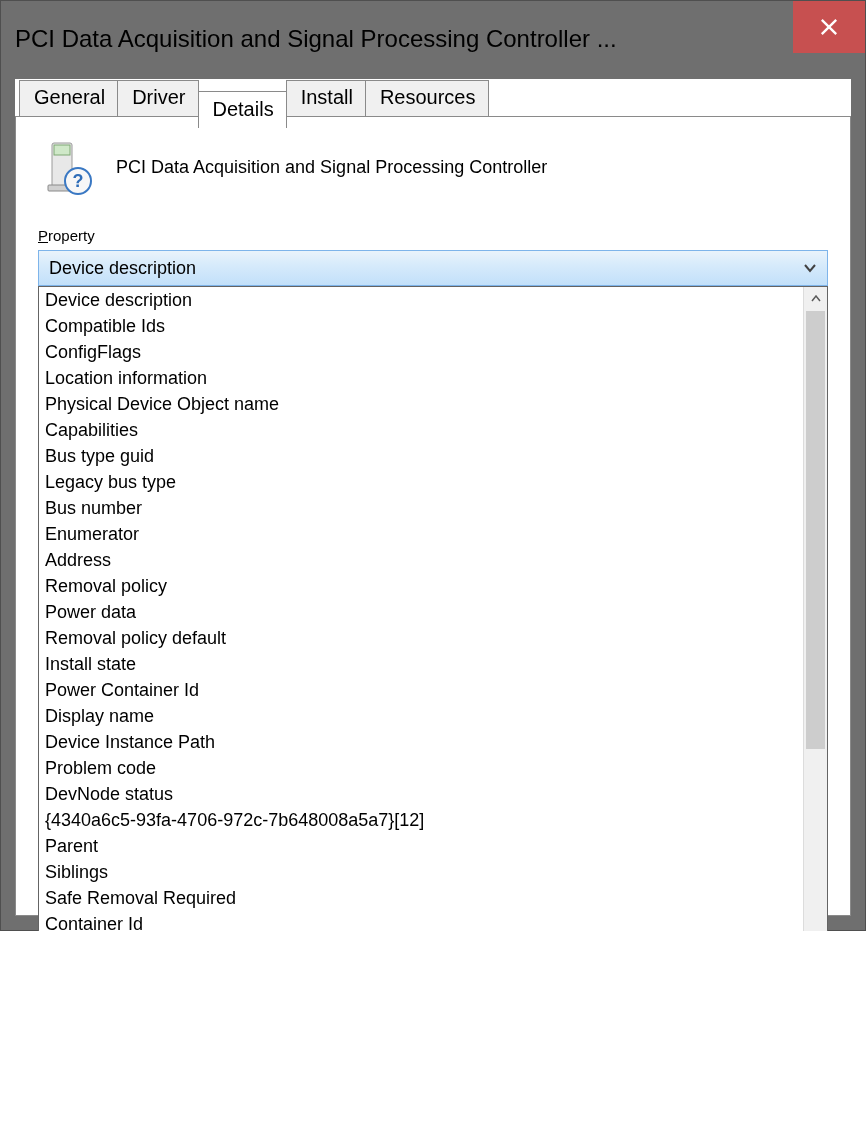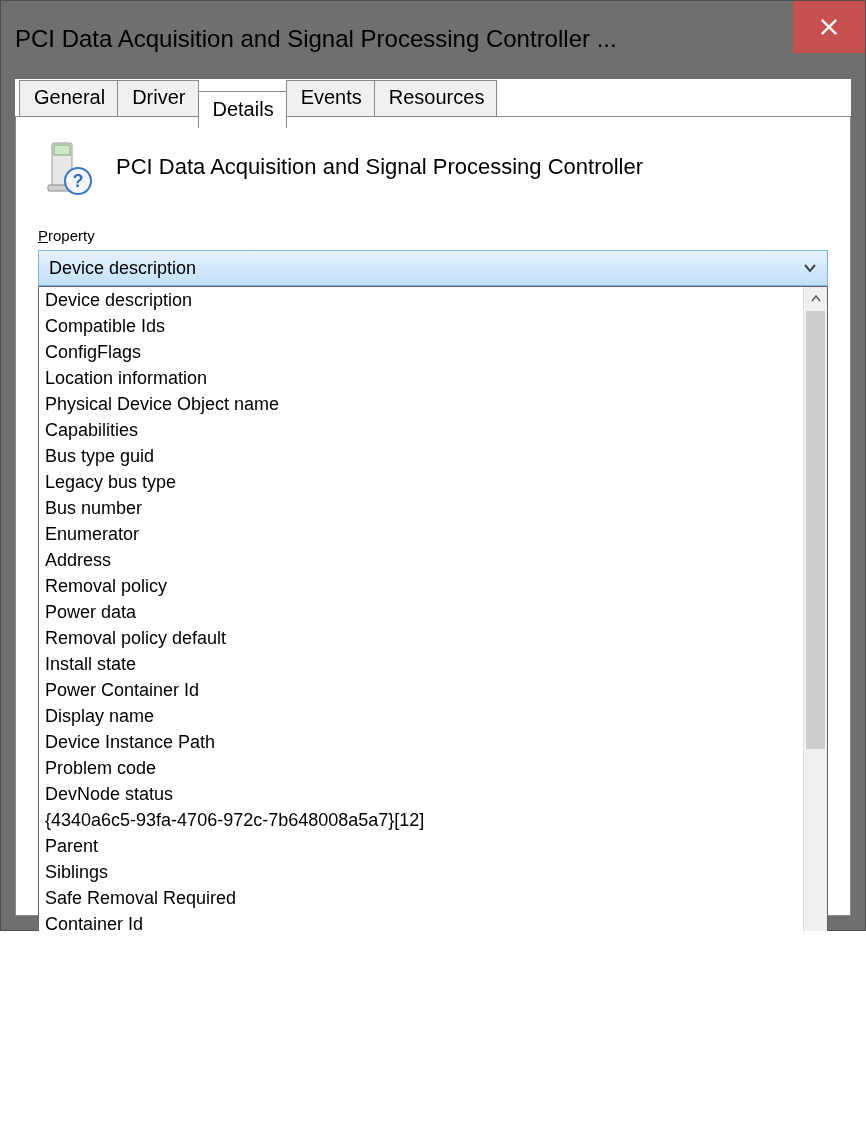--- a/index.html
+++ b/index.html
@@ -85,21 +85,21 @@
     align-items: center;
     gap: 22px;
     margin-bottom: 32px;
   }
   .device-icon {
     width: 56px;
     height: 56px;
     position: relative;
   }
   .device-name {
-    font-size: 22px;
+    font-size: 18px;
   }
   .prop-label {
     font-size: 15px;
     margin-bottom: 6px;
   }
   .prop-label .ul { text-decoration: underline; }
   .combo {
     width: 100%;
     height: 36px;
     border: 1px solid #7eb4ea;
@@ -187,21 +187,21 @@
     </div>
   </div>
 
   <div class="client-area">
     <div class="inner-frame">
 
       <div class="tabstrip">
         <div class="tab">General</div>
         <div class="tab">Driver</div>
         <div class="tab active">Details</div>
-        <div class="tab">Events</div>
+        <div class="tab">Install</div>
         <div class="tab">Resources</div>
       </div>
 
       <div class="tab-panel">
 
         <div class="device-header">
           <div class="device-icon">
             <svg viewBox="0 0 56 56" width="56" height="56">
               <rect x="14" y="4" width="20" height="44" rx="2" fill="#e8e8e8" stroke="#9a9a9a"></rect>
               <rect x="16" y="6" width="16" height="10" fill="#cfe8c8" stroke="#7fa874"></rect>

